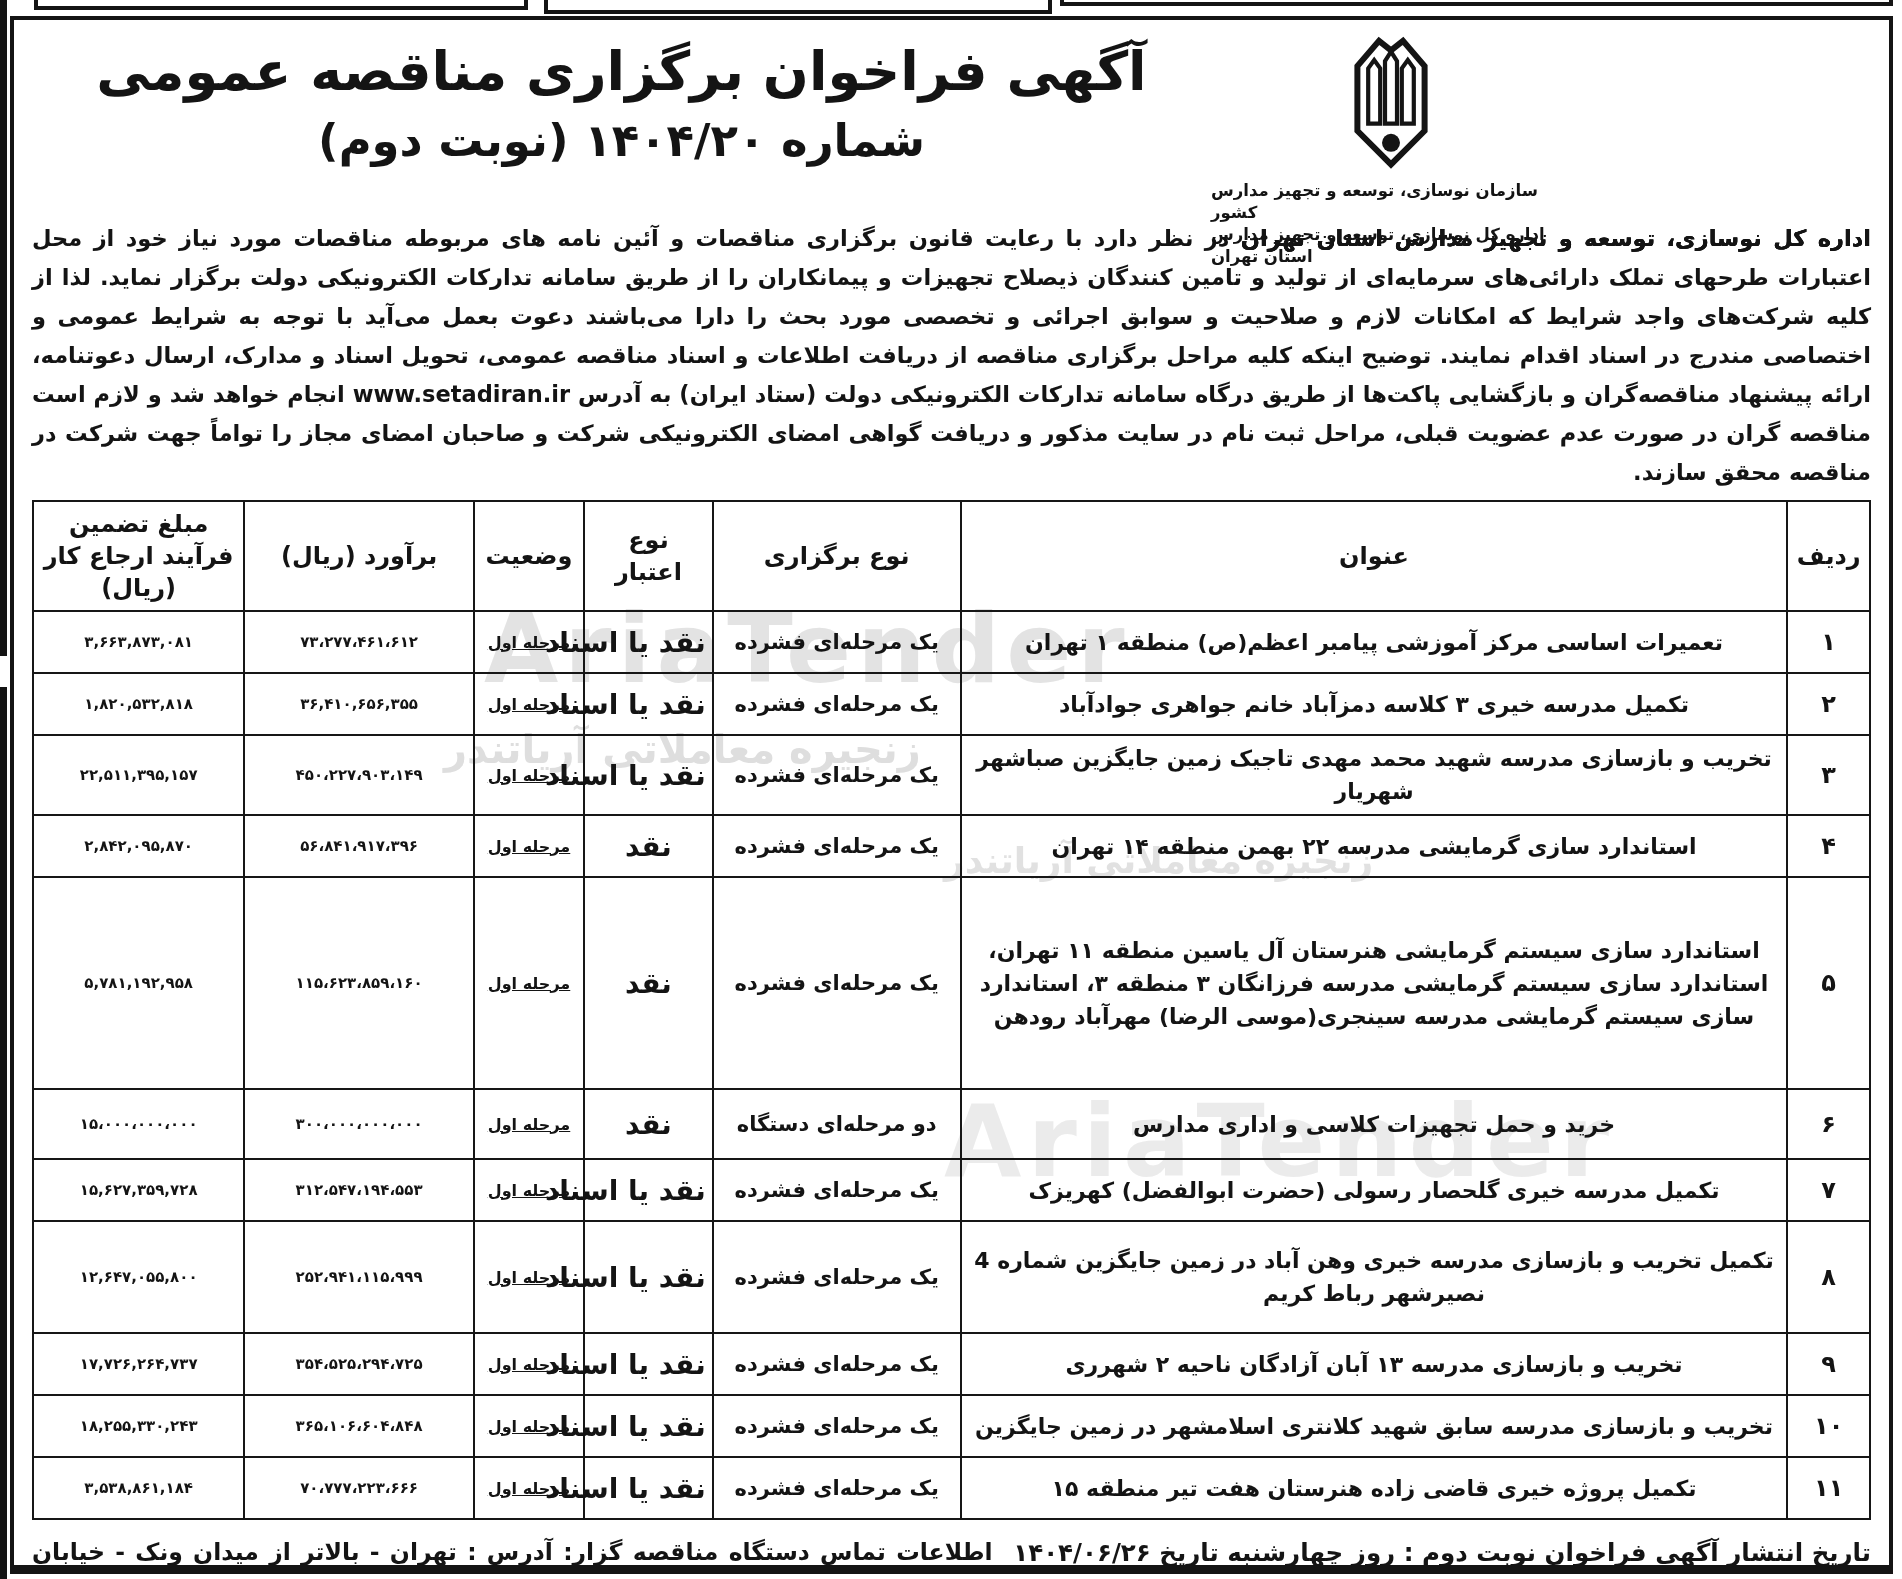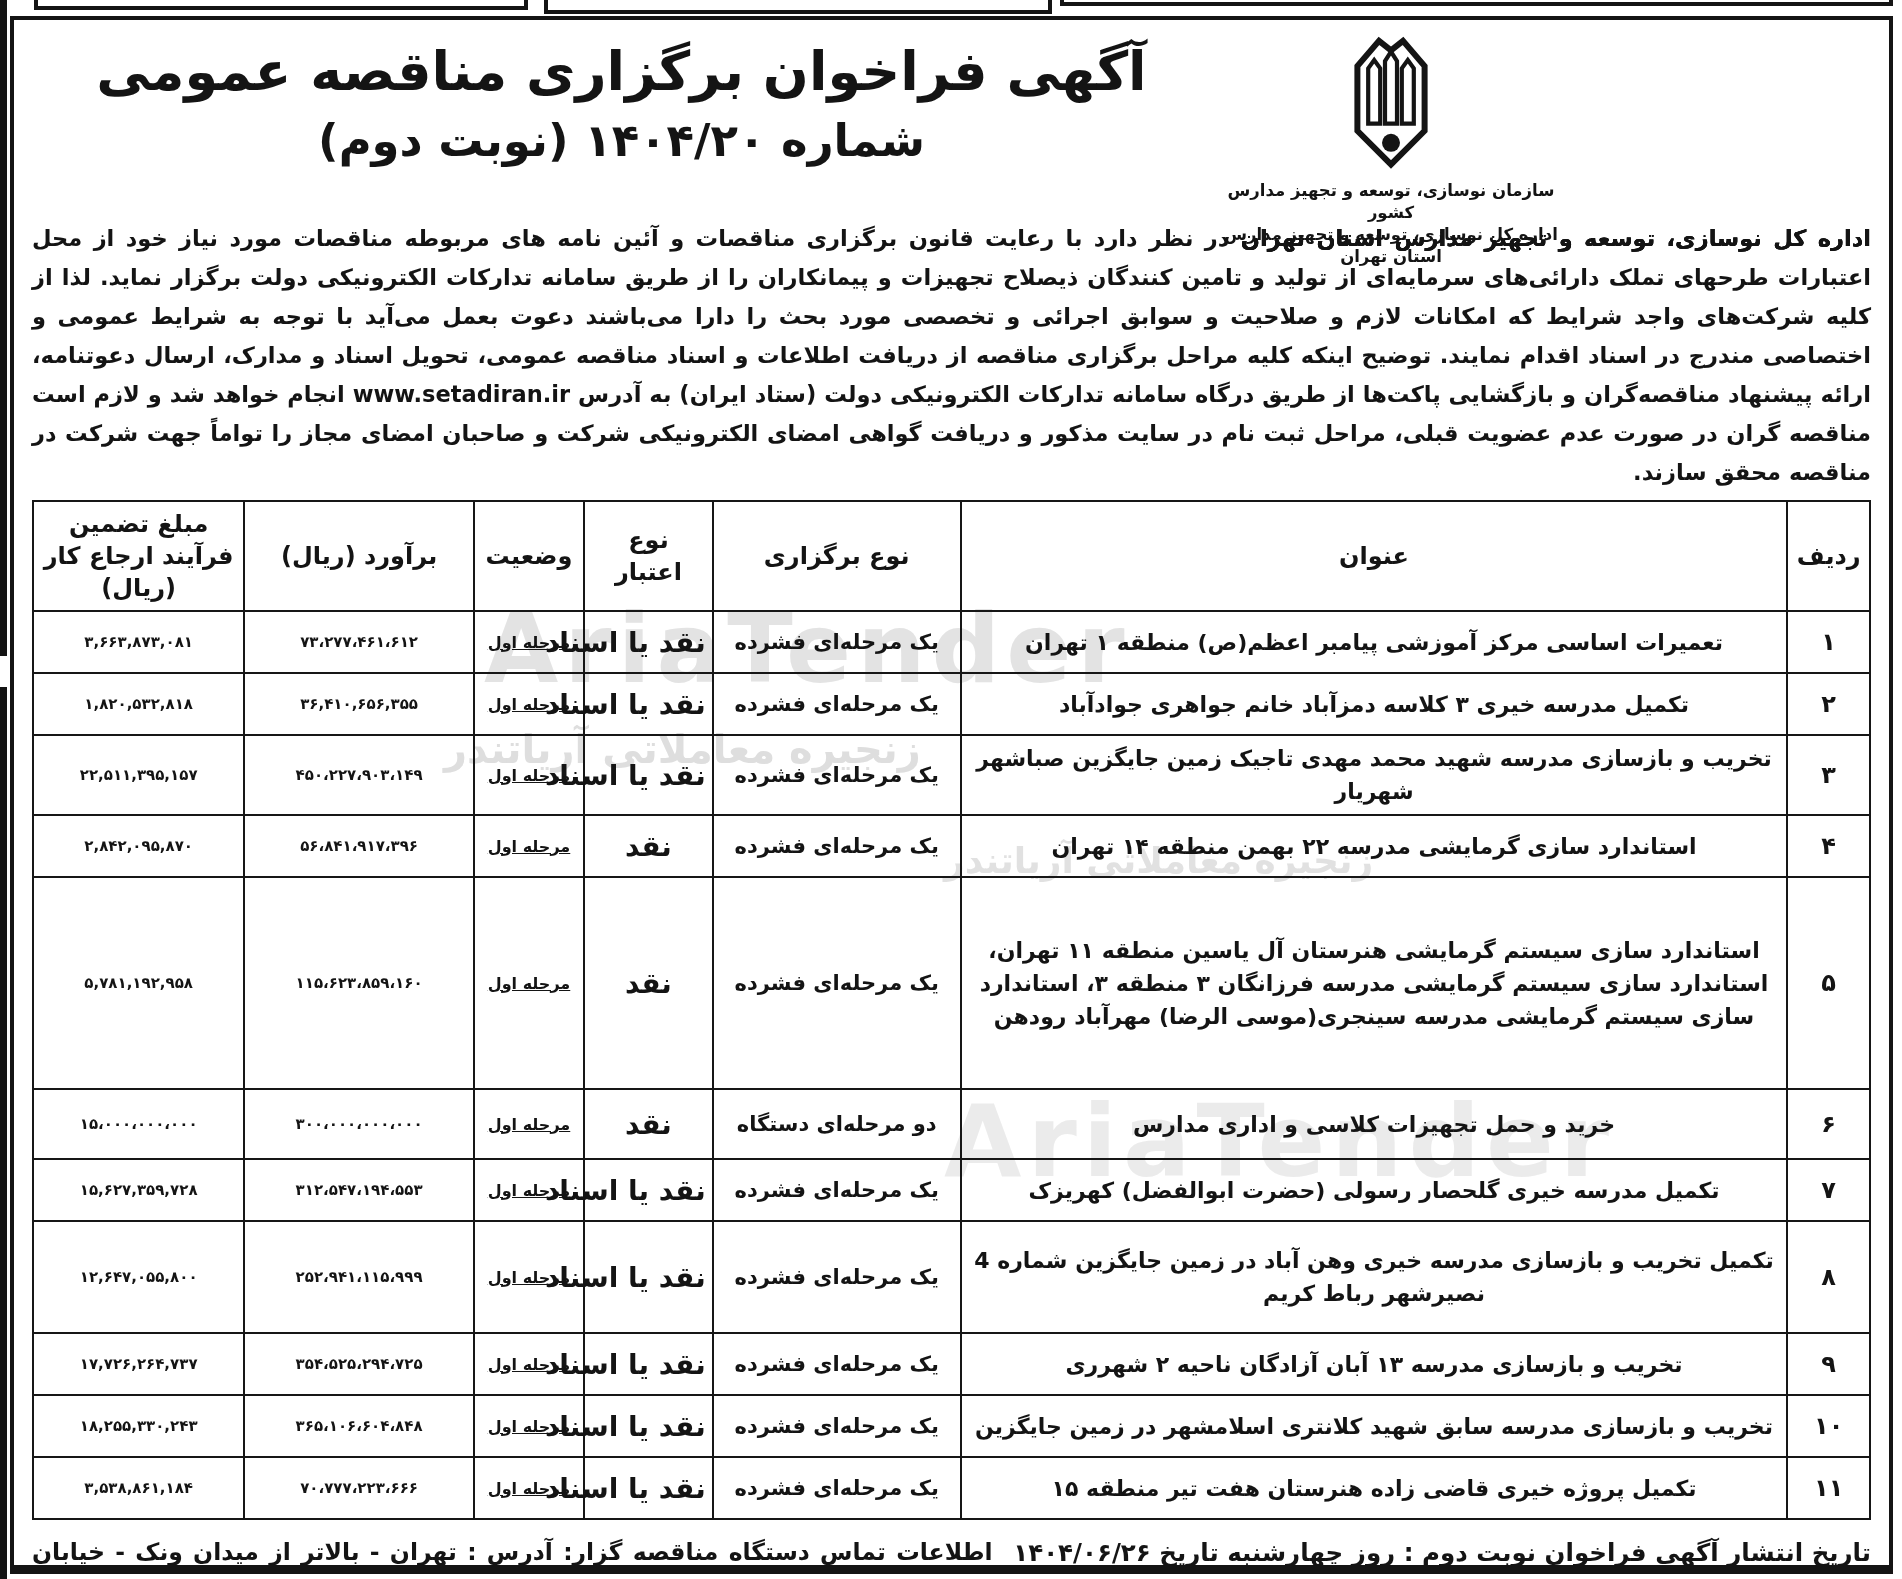--- a/index.html
+++ b/index.html
@@ -34,21 +34,21 @@
   .wm-latin-1  { left:470px; top:545px; font-size:96px; letter-spacing:6px; color:#cdcdcd; opacity:.55; }
   .wm-fa-1     { left:430px; top:678px; font-size:40px; letter-spacing:16px; color:#d6d6d6; opacity:.8; }
   .wm-fa-2     { left:930px; top:792px; font-size:36px; letter-spacing:10px; color:#dadada; opacity:.8; }
   .wm-latin-2  { left:930px; top:1035px; font-size:100px; letter-spacing:6px; color:#d8d8d8; opacity:.5; }
 
   .content { position:relative; z-index:1; }
 
   
   .masthead { display:flex; align-items:flex-start; height:192px; }
   .masthead-spacer { width:300px; flex:0 0 auto; }
-  .logo-col { width:360px; flex:0 0 auto; text-align:center; padding-top:4px; }
+  .logo-col { width:360px; flex:0 0 auto; text-align:left; padding-top:4px; }
   .logo-col svg { display:block; margin:0 auto; }
   .org-line { font-size:16.5px; font-weight:bold; line-height:22px; }
   .title-col { flex:1 1 auto; text-align:center; padding-top:10px; }
   .title-1 { font-size:54px; font-weight:bold; line-height:72px; }
   .title-2 { font-size:45px; font-weight:bold; line-height:66px; }
 
   
   .intro {
     font-size:22.5px; line-height:39px; font-weight:bold;
     text-align:justify; margin-top:1px;

